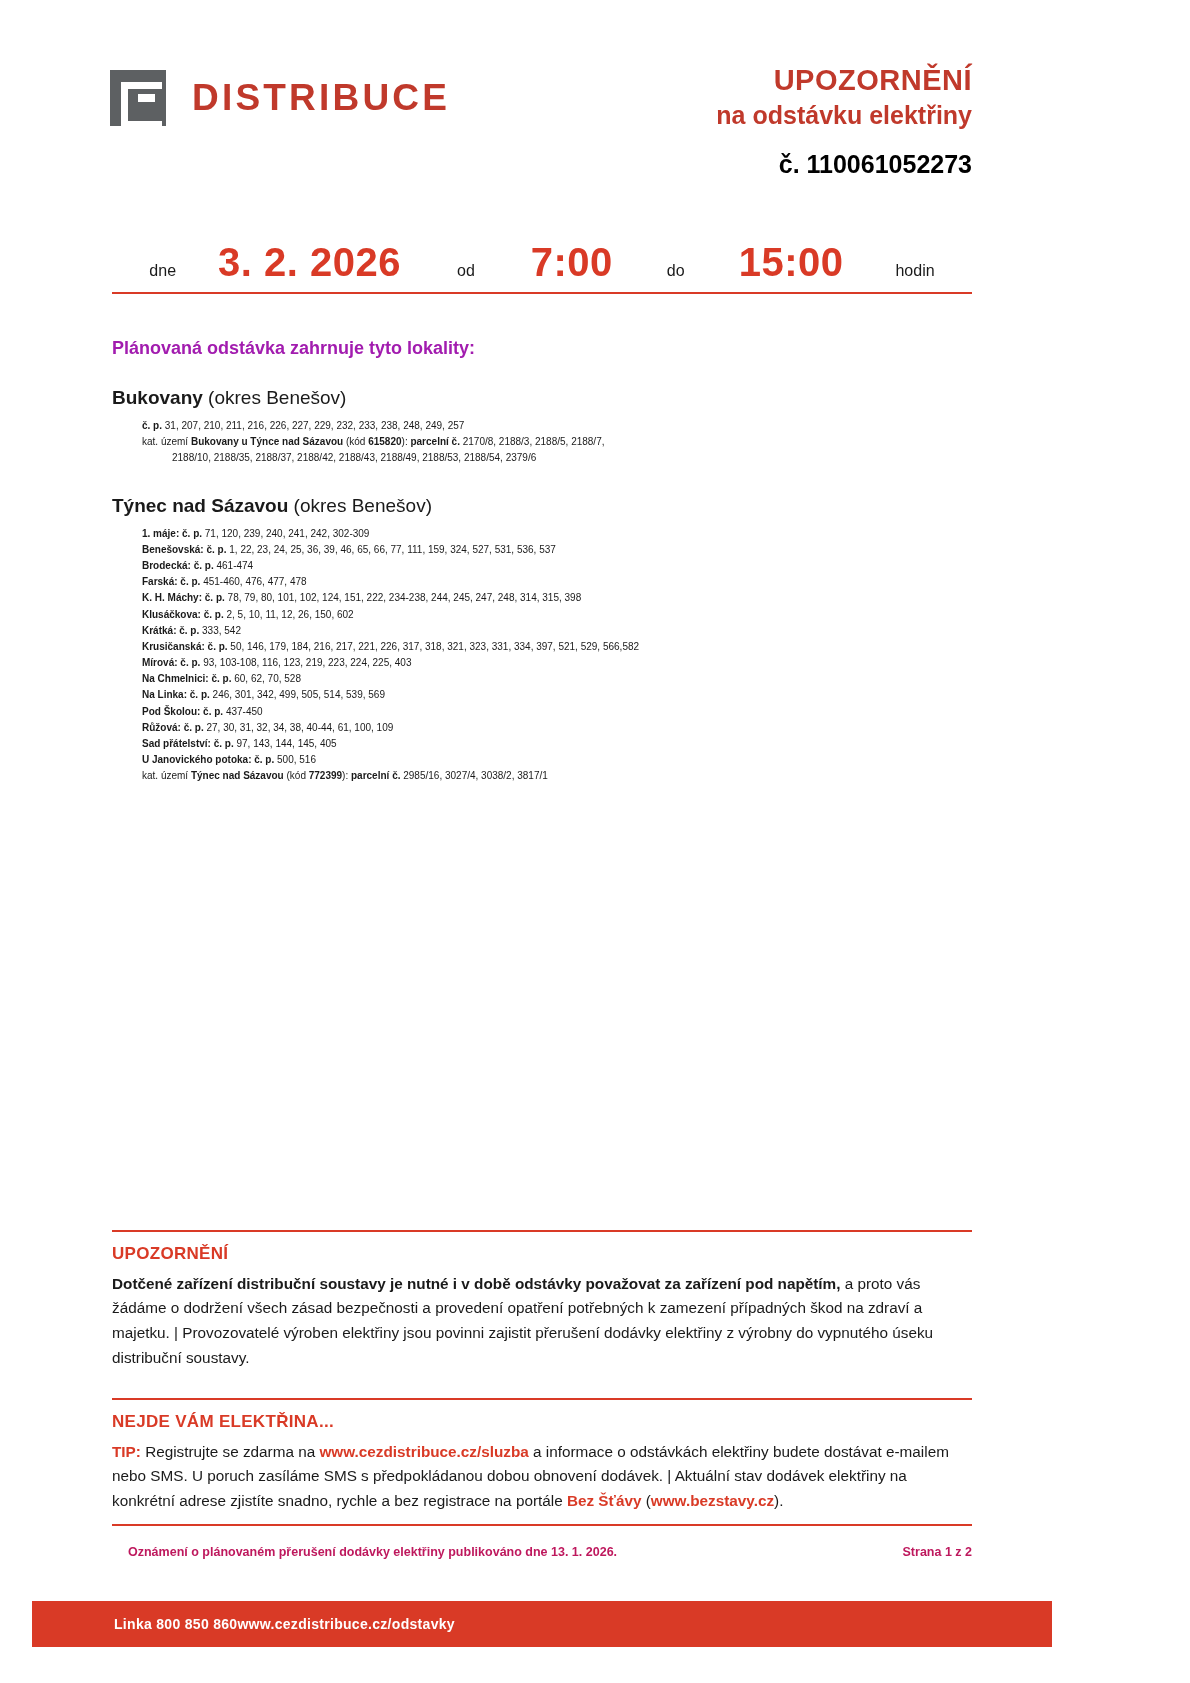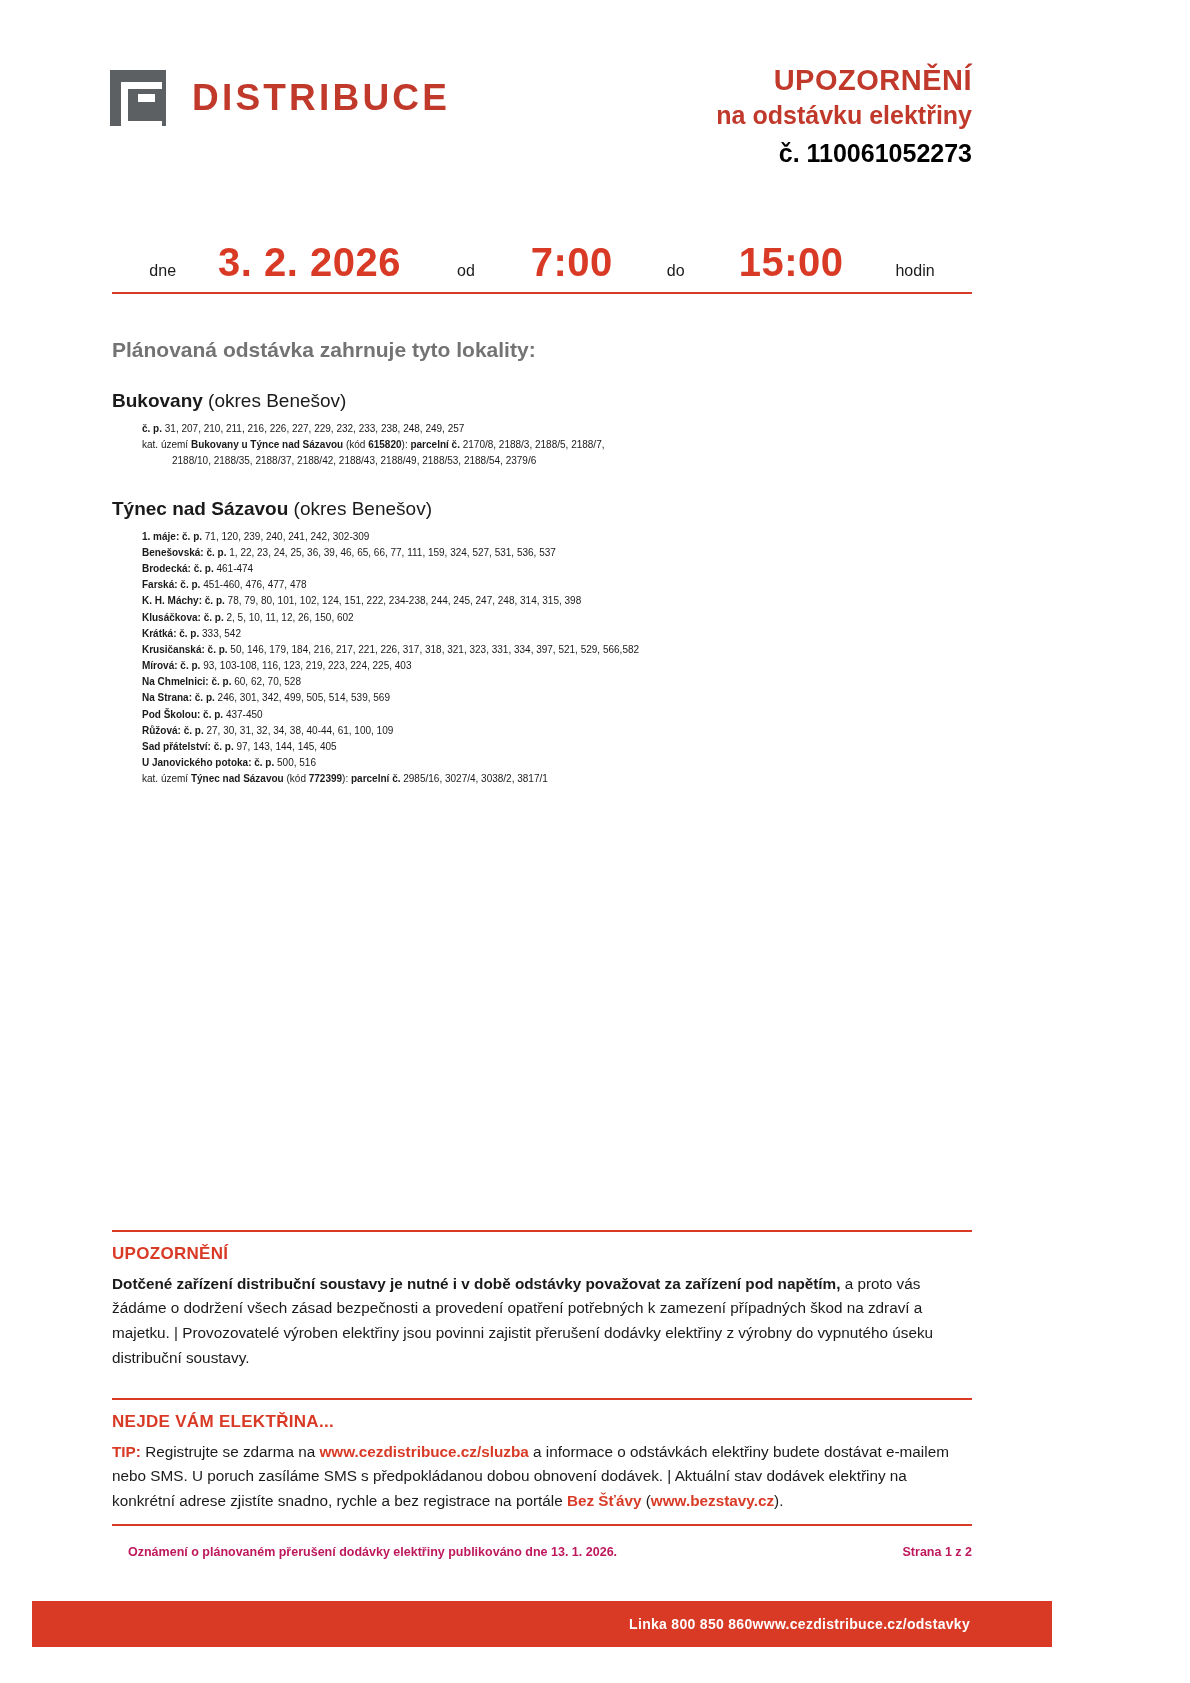--- a/index.html
+++ b/index.html
@@ -63,21 +63,21 @@
   }
   .notice-sub {
     color: #c0392b;
     font-size: 25px;
     font-weight: bold;
   }
   .notice-num {
     color: #000000;
     font-size: 25px;
     font-weight: bold;
-    margin-top: 6px;
+    margin-top: 17px;
   }
 
   
   .datebar {
     position: absolute;
     top: 240px; left: 112px; right: 112px;
     height: 56px;
     display: flex;
     align-items: baseline;
     justify-content: center;
@@ -103,23 +103,23 @@
     height: 2px;
     background: #d93a26;
   }
 
   
   .body {
     position: absolute;
     top: 338px; left: 112px; right: 112px;
   }
   .intro {
-    font-size: 21px;
-    font-weight: bold;
-    color: #737373;
+    font-size: 18px;
+    font-weight: bold;
+    color: #a21caf;
     margin-bottom: 13px;
   }
   .muni { margin-bottom: 20px; }
   .muni-head {
     font-size: 19px;
     margin-bottom: 9px;
     margin-top: 28px;
   }
   .muni-head b { font-weight: bold; }
   .muni-head span { font-weight: normal; }
@@ -174,21 +174,21 @@
   }
 
   
   .footer {
     position: absolute;
     bottom: 36px; left: 32px; right: 32px;
     height: 46px;
     background: #d93a26;
     display: flex;
     align-items: center;
-    justify-content: flex-end;
+    justify-content: flex-start;
     padding: 0 82px;
   }
   .footer span {
     color: #ffffff;
     font-size: 14px;
     font-weight: bold;
     letter-spacing: 0.3px;
   }
 </style>
 </head>
@@ -249,21 +249,21 @@
       <div class="line"><b>1. máje: č. p.</b><span> 71, 120, 239, 240, 241, 242, 302-309</span></div>
       <div class="line"><b>Benešovská: č. p.</b><span> 1, 22, 23, 24, 25, 36, 39, 46, 65, 66, 77, 111, 159, 324, 527, 531, 536, 537</span></div>
       <div class="line"><b>Brodecká: č. p.</b><span> 461-474</span></div>
       <div class="line"><b>Farská: č. p.</b><span> 451-460, 476, 477, 478</span></div>
       <div class="line"><b>K. H. Máchy: č. p.</b><span> 78, 79, 80, 101, 102, 124, 151, 222, 234-238, 244, 245, 247, 248, 314, 315, 398</span></div>
       <div class="line"><b>Klusáčkova: č. p.</b><span> 2, 5, 10, 11, 12, 26, 150, 602</span></div>
       <div class="line"><b>Krátká: č. p.</b><span> 333, 542</span></div>
       <div class="line"><b>Krusičanská: č. p.</b><span> 50, 146, 179, 184, 216, 217, 221, 226, 317, 318, 321, 323, 331, 334, 397, 521, 529, 566,</span><span class="cont">582</span></div>
       <div class="line"><b>Mírová: č. p.</b><span> 93, 103-108, 116, 123, 219, 223, 224, 225, 403</span></div>
       <div class="line"><b>Na Chmelnici: č. p.</b><span> 60, 62, 70, 528</span></div>
-      <div class="line"><b>Na Strana: č. p.</b><span> 246, 301, 342, 499, 505, 514, 539, 569</span></div>
+      <div class="line"><b>Na Linka: č. p.</b><span> 246, 301, 342, 499, 505, 514, 539, 569</span></div>
       <div class="line"><b>Pod Školou: č. p.</b><span> 437-450</span></div>
       <div class="line"><b>Růžová: č. p.</b><span> 27, 30, 31, 32, 34, 38, 40-44, 61, 100, 109</span></div>
       <div class="line"><b>Sad přátelství: č. p.</b><span> 97, 143, 144, 145, 405</span></div>
       <div class="line"><b>U Janovického potoka: č. p.</b><span> 500, 516</span></div>
 
       <div class="line kat hang">
         <span>kat. území </span><b>Týnec nad Sázavou</b><span> (kód </span><b>772399</b><span>): </span><b>parcelní č.</b><span> 2985/16, 3027/4, 3038/2, 3817/1</span>
       </div>
     </div>
   </div>

